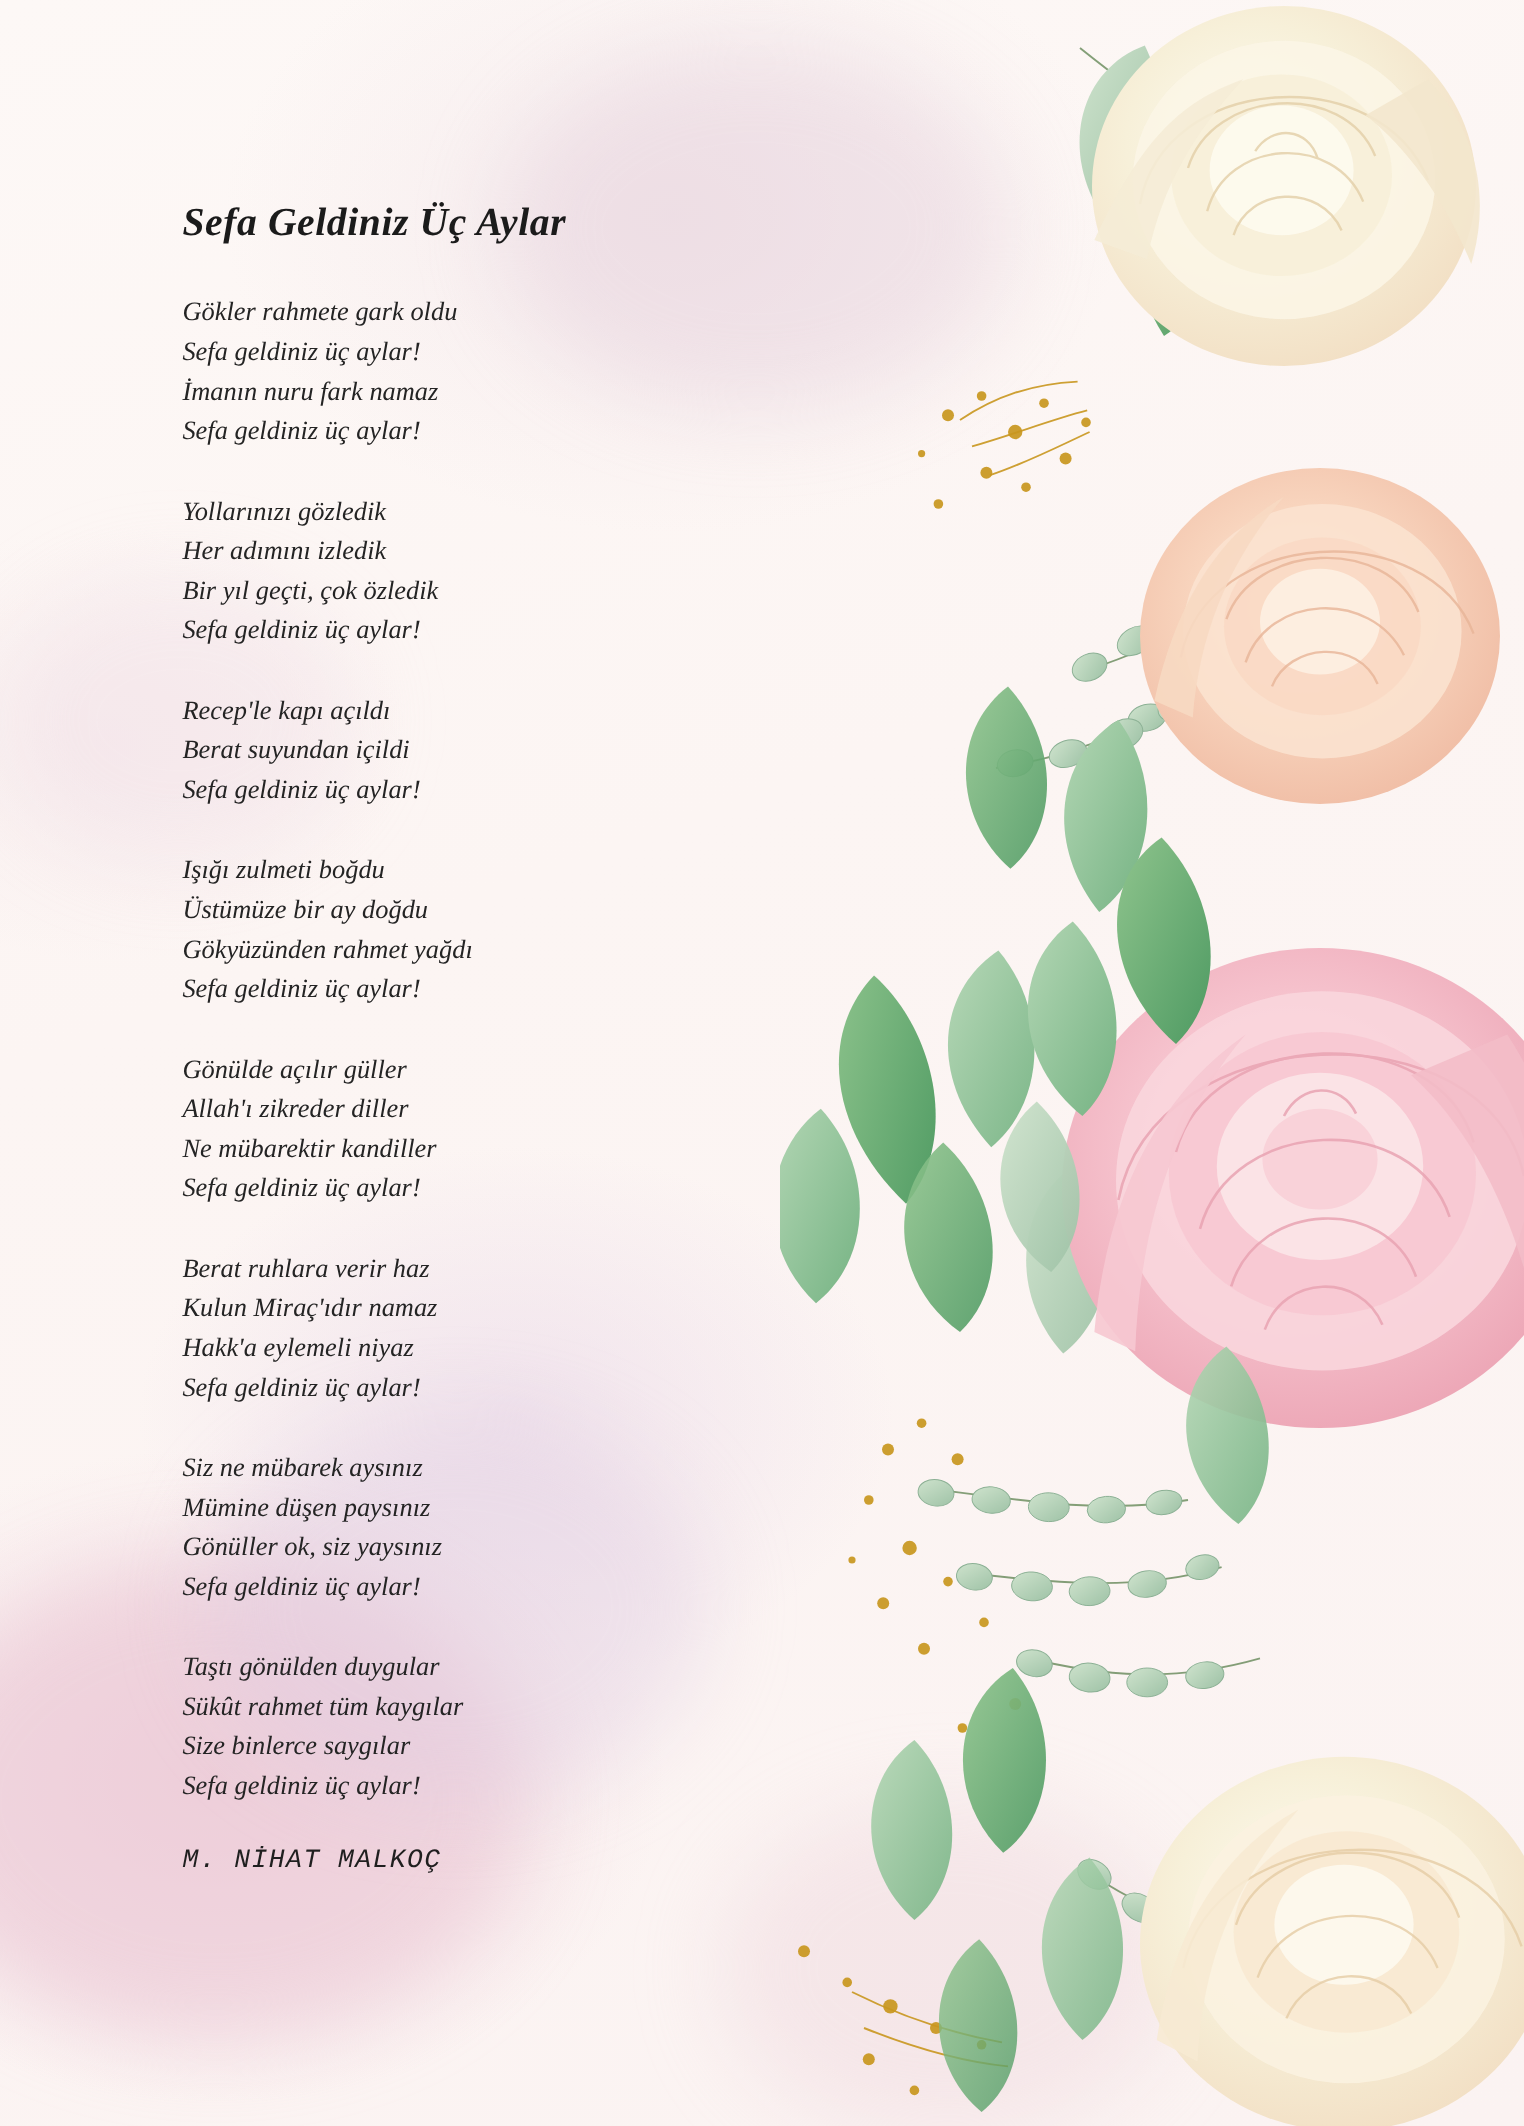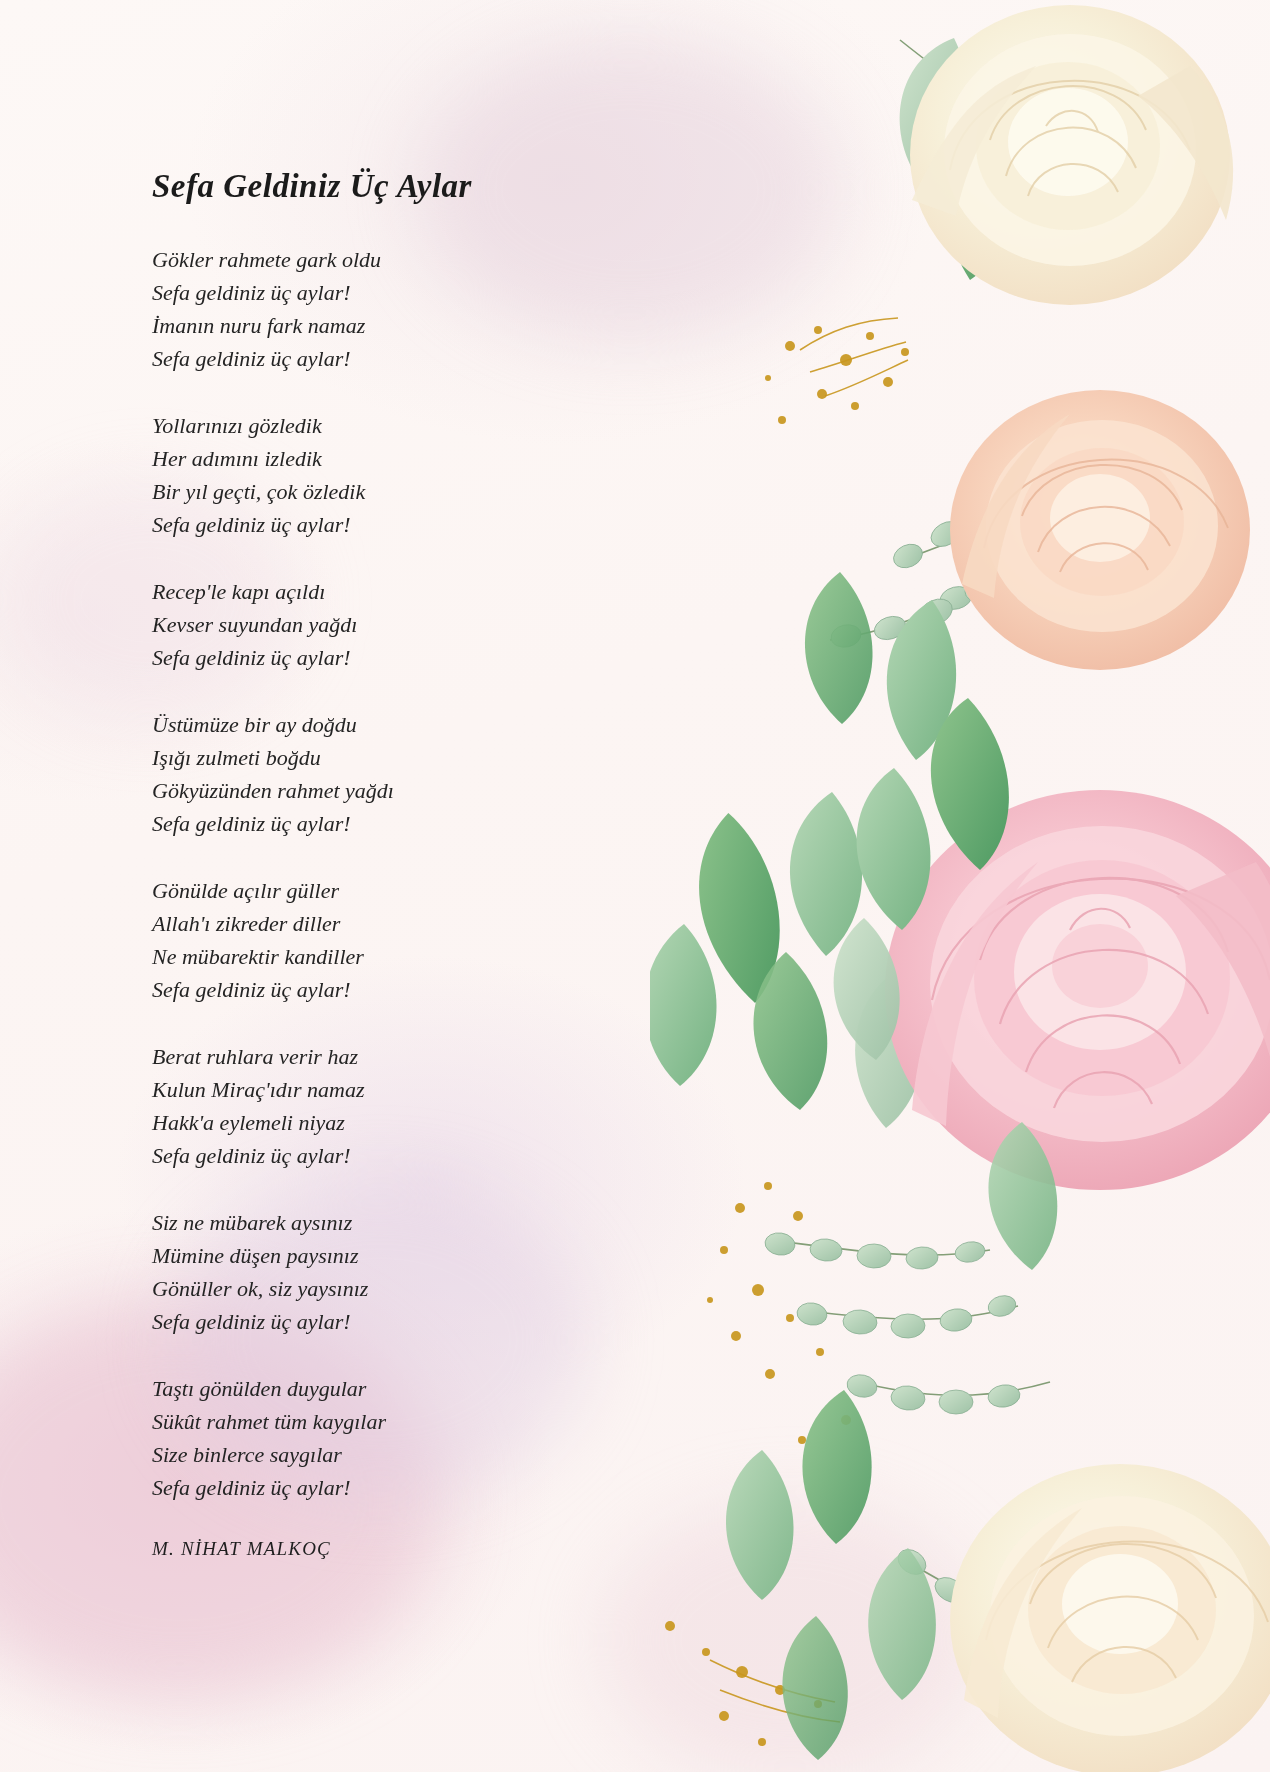--- a/index.html
+++ b/index.html
@@ -74,23 +74,23 @@
   .line {
     font-family: "Liberation Serif", serif;
     font-style: italic;
     font-size: 22px;
     line-height: 33px;
     color: #242424;
     white-space: nowrap;
   }
   .author {
     margin-top: 14px;
-    font-family: Liberation Serif, serif;
+    font-family: Liberation Mono, monospace;
     font-style: italic;
-    font-size: 19px;
+    font-size: 22px;
     letter-spacing: 1.2px;
     color: #1f1f1f;
   }
 </style>
 </head>
 <body>
 
 <div class="page">
 
   <div class="wash wash-a"></div>
@@ -327,27 +327,27 @@
 
     <div class="stanza">
       <div class="line">Yollarınızı gözledik</div>
       <div class="line">Her adımını izledik</div>
       <div class="line">Bir yıl geçti, çok özledik</div>
       <div class="line">Sefa geldiniz üç aylar!</div>
     </div>
 
     <div class="stanza">
       <div class="line">Recep'le kapı açıldı</div>
-      <div class="line">Kevser suyundan yağdı</div>
-      <div class="line">Sefa geldiniz üç aylar!</div>
-    </div>
-
-    <div class="stanza">
+      <div class="line">Berat suyundan içildi</div>
+      <div class="line">Sefa geldiniz üç aylar!</div>
+    </div>
+
+    <div class="stanza">
+      <div class="line">Işığı zulmeti boğdu</div>
       <div class="line">Üstümüze bir ay doğdu</div>
-      <div class="line">Işığı zulmeti boğdu</div>
       <div class="line">Gökyüzünden rahmet yağdı</div>
       <div class="line">Sefa geldiniz üç aylar!</div>
     </div>
 
     <div class="stanza">
       <div class="line">Gönülde açılır güller</div>
       <div class="line">Allah'ı zikreder diller</div>
       <div class="line">Ne mübarektir kandiller</div>
       <div class="line">Sefa geldiniz üç aylar!</div>
     </div>

